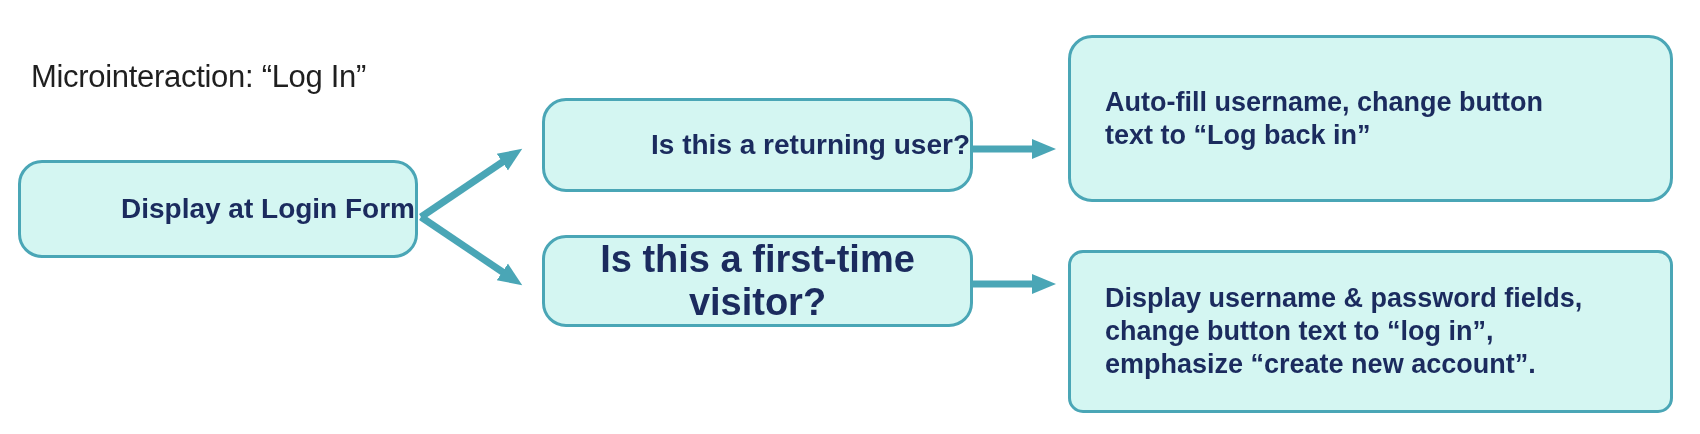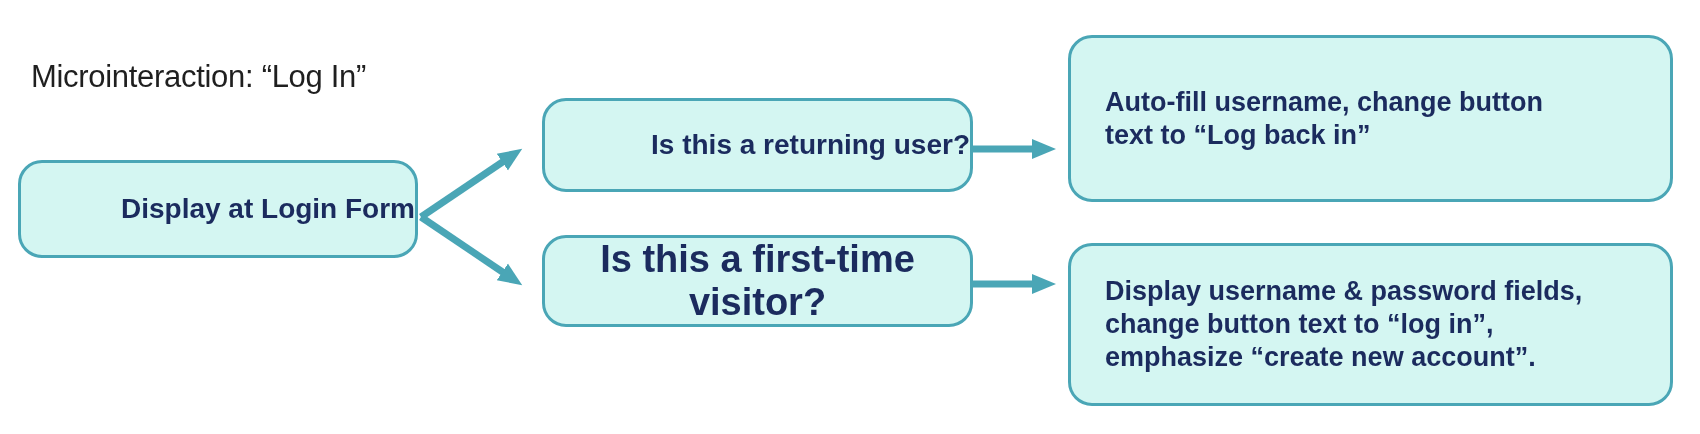--- a/index.html
+++ b/index.html
@@ -72,22 +72,22 @@
     padding: 0 34px;
     font-size: 27px;
     line-height: 33px;
     text-align: left;
   }
   .node-returning-outcome {
     left: 1068px; top: 35px;
     width: 605px; height: 167px;
   }
   .node-first-time-outcome {
-    left: 1068px; top: 243px;
-    width: 605px; height: 163px;
+    left: 1068px; top: 250px;
+    width: 605px; height: 163px; border-radius: 15px;
   }
 </style>
 </head>
 <body>
 
 <div class="canvas">
 
   <h1 class="page-title">Microinteraction: “Log In”</h1>
 
   <svg class="arrows" viewBox="0 0 1700 434" xmlns="http://www.w3.org/2000/svg">

